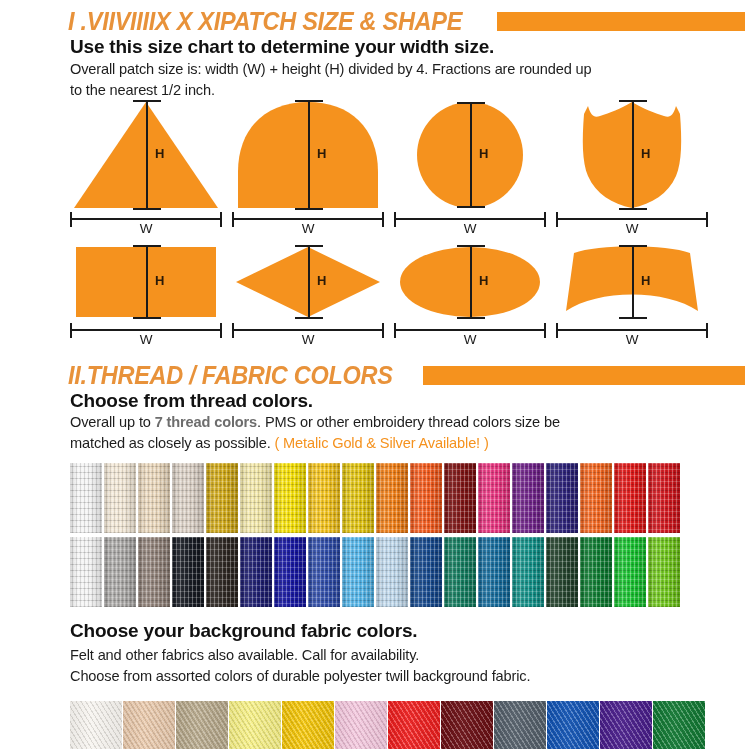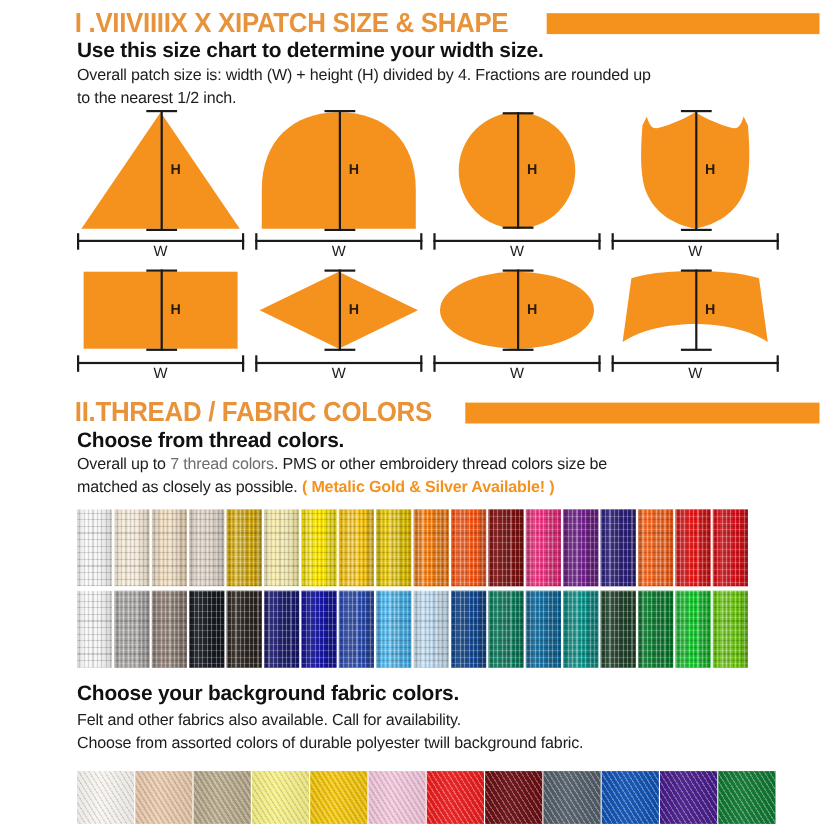--- a/index.html
+++ b/index.html
@@ -13,20 +13,21 @@
   }
   .page{position:relative;width:750px;height:749px;}
 
   
   .sec-head{
     position:absolute;
     left:68px; right:5px;
     height:30px;
     display:flex;align-items:center;
     gap:10px;
+    font-style:italic;
   }
   .sec-title{
     font-size:25px;
     font-weight:700;
     color:#e8923a;
     letter-spacing:-0.3px;
     white-space:nowrap;
     font-family:"Liberation Sans Narrow","Liberation Sans",sans-serif;
     transform:scaleX(0.94);
     transform-origin:left center;
@@ -48,22 +49,22 @@
     letter-spacing:-0.2px;
   }
   .body-txt{
     position:absolute;
     left:70px;
     font-size:14.6px;
     line-height:21px;
     color:#1d1d1d;
     letter-spacing:-0.15px;
   }
-  .hl-gray{color:#6d6d6d;font-weight:400;}
-  .hl-orange{color:#f5921e;font-weight:700;}
+  .hl-gray{color:#6d6d6d;font-weight:700;}
+  .hl-orange{color:#f5921e;font-weight:400;}
 
   
   .shape-cell{position:absolute;width:160px;}
   .shape-box{
     position:relative;
     width:160px;
     display:flex;align-items:flex-end;justify-content:center;
   }
   .shape-art{position:relative;}
   .shape-art svg{display:block;}

